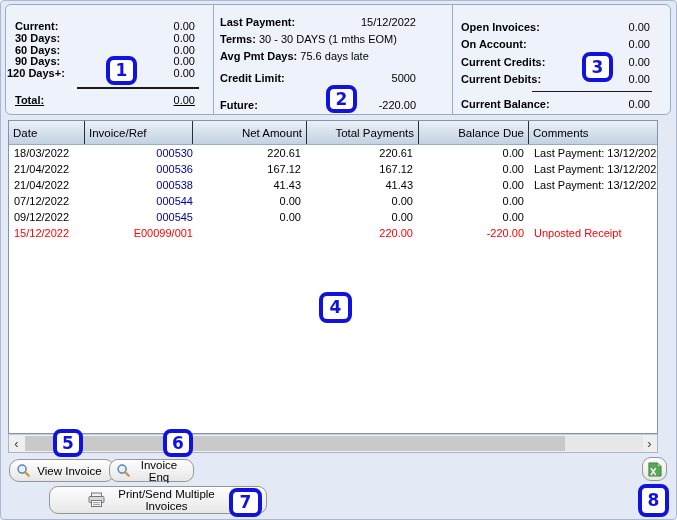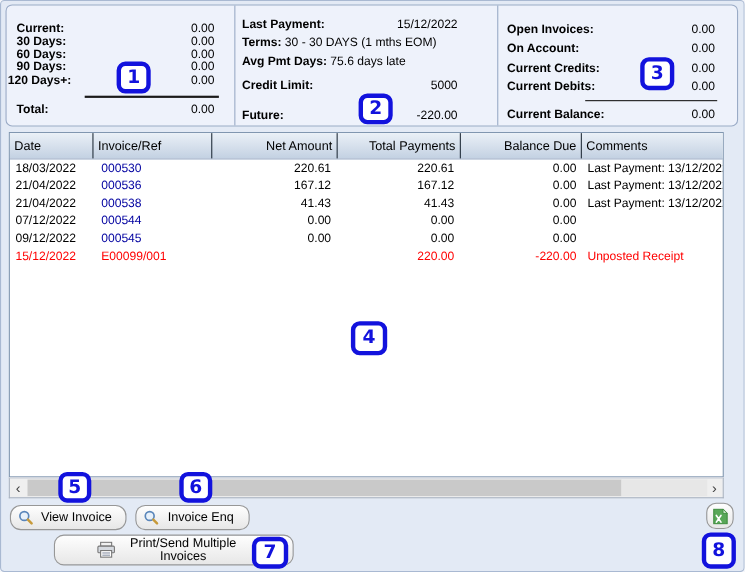--- a/index.html
+++ b/index.html
@@ -18,21 +18,21 @@
   .srow{position:absolute;display:flex;justify-content:space-between;white-space:nowrap;}
   .srow b{font-weight:bold;}
   .inline-row{position:absolute;white-space:nowrap;}
   .inline-row b{font-weight:bold;}
   .sum-line{position:absolute;height:2px;background:#1a1a1a;}
   
   .ag-0{left:9px;top:15px;width:180px;} .ag-1{left:9px;top:27px;width:180px;}
   .ag-2{left:9px;top:39px;width:180px;} .ag-3{left:9px;top:50px;width:180px;}
   .ag-4{left:1px;top:62px;width:188px;}
   .ag-line{left:71px;top:82px;width:122px;}
-  .ag-total{left:9px;top:89px;width:180px;}
+  .ag-total{left:9px;top:89px;width:180px;text-decoration:underline;}
   
   .pi-0{left:214px;top:11px;width:196px;}
   .pi-terms{left:214px;top:28px;}
   .pi-avg{left:214px;top:45px;}
   .pi-credit{left:214px;top:67px;width:196px;align-items:center;}
   .pi-future{left:214px;top:94px;width:196px;}
   
   .bal-0{left:455px;top:16px;width:189px;} .bal-1{left:455px;top:33px;width:189px;}
   .bal-2{left:455px;top:51px;width:189px;gap:37px;} .bal-3{left:455px;top:68px;width:189px;}
   .bal-line{left:526px;top:86px;width:120px;height:1px;}
@@ -45,41 +45,41 @@
     border-bottom:1px solid #9aabc6;font-size:11.5px;}
   .hcell{display:flex;align-items:center;height:100%;
     border-right:1px solid #24303c;padding:0 4px;overflow:hidden;white-space:nowrap;}
   .hcell:last-child{border-right:none;}
   .c-date{width:76px;} .c-ref{width:108px;} .c-net{width:114px;justify-content:flex-end;}
   .c-pay{width:112px;justify-content:flex-end;} .c-bal{width:110px;justify-content:flex-end;}
   .c-com{width:128px;flex:1;}
   .trow{display:flex;height:16px;line-height:16px;}
   .tcell{overflow:hidden;white-space:nowrap;}
   .tcell.c-date{padding-left:5px;}
-  .tcell.c-ref{padding-left:7px;color:#0000a0;}
+  .tcell.c-ref{padding-left:7px;color:#0000a0;text-align:right;}
   .tcell.c-net,.tcell.c-pay{text-align:right;padding-right:6px;}
   .tcell.c-bal{text-align:right;padding-right:5px;}
   .tcell.c-com{padding-left:5px;}
   .row-red .tcell, .row-red .tcell.c-ref{color:#ff0000;}
   
   .hscroll{position:absolute;left:7px;top:433px;width:650px;height:19px;
     background:#efefef;border:1px solid #aab4c2;border-top:1px solid #c5ccd6;
     display:flex;align-items:center;}
   .sb-arrow{width:15px;height:100%;display:flex;align-items:center;justify-content:center;
     color:#444;font-size:13px;line-height:1;cursor:default;}
   .sb-thumb{position:absolute;left:16px;top:1px;width:540px;height:15px;background:#c9c9c9;}
   .sb-track-rest{position:absolute;left:556px;top:1px;width:78px;height:15px;background:#e7e7e7;}
   
   .btn{position:absolute;display:flex;align-items:center;
     background:linear-gradient(#fefefe,#e7e7e7);
     border:1px solid #979797;border-radius:9px;font-size:11.5px;
     padding:0 6px;cursor:default;}
   .btn .lbl{flex:1;text-align:center;}
   .btn-view{left:8px;top:458px;width:106px;height:23px;border-radius:10px;}
-  .btn-enq{left:122px;top:458px;width:104px;height:23px;}
+  .btn-enq{left:108px;top:458px;width:85px;height:23px;}
   .btn-print{left:8px;top:485px;width:218px;height:28px;margin-left:40px;}
   .btn-excel{left:641px;top:456px;width:25px;height:24px;justify-content:center;padding:0;}
   .icon{display:inline-flex;align-items:center;justify-content:center;}
   
   .ann{position:absolute;z-index:10;background:#ffffff;border:4px solid #1212dd;
     border-radius:8px;color:#1212dd;font-weight:bold;font-size:17px;
     font-family:"DejaVu Sans",sans-serif;display:flex;align-items:center;justify-content:center;
     line-height:1;}
   .ann-1{left:105px;top:55px;width:31px;height:29px;}
   .ann-2{left:325px;top:84px;width:31px;height:28px;}

